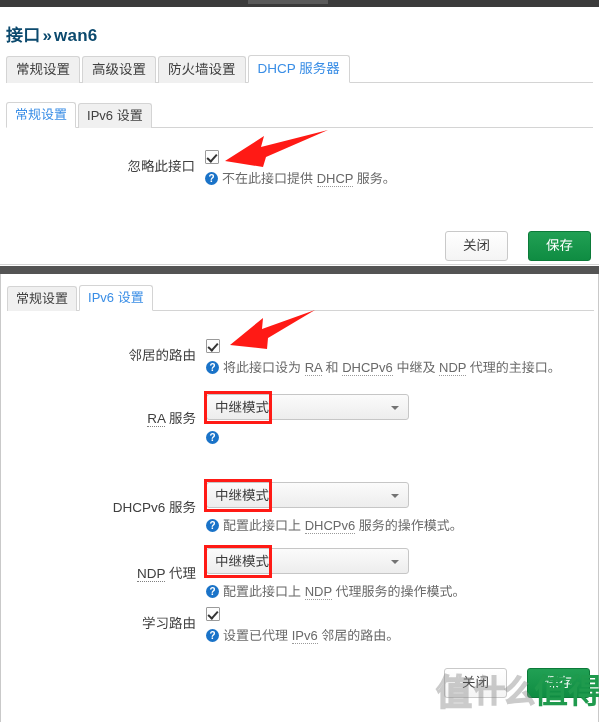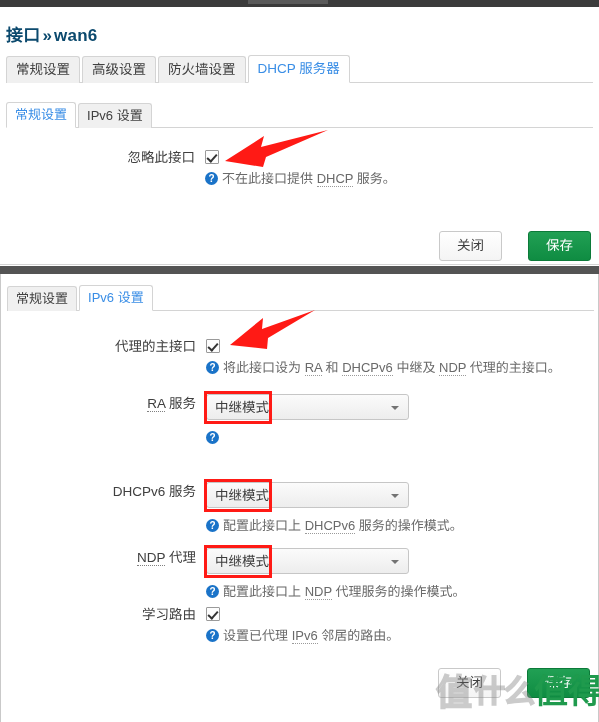--- a/index.html
+++ b/index.html
@@ -115,21 +115,21 @@
 
   
   .form-area {
     position: absolute;
     left: 0;
     width: 599px;
   }
   .row {
     position: relative;
     display: flex;
-    align-items: flex-start;
+    align-items: center;
   }
   .row-label {
     width: 205px;
     text-align: right;
     padding-right: 10px;
     font-size: 13.5px;
     color: #404040;
     box-sizing: border-box;
     line-height: 20px;
     white-space: nowrap;
@@ -236,21 +236,21 @@
     border: 3px solid #ff1a15;
     box-sizing: border-box;
     pointer-events: none;
   }
 
   
   .btnbar {
     position: absolute;
     display: flex;
     justify-content: flex-end;
-    gap: 26px;
+    gap: 20px;
   }
   .btn {
     font-family: "Liberation Sans", sans-serif;
     font-size: 13.5px;
     line-height: 18px;
     padding: 5px 17px;
     border-radius: 3px;
     cursor: pointer;
     white-space: nowrap;
     box-sizing: border-box;
@@ -360,21 +360,21 @@
 
   <div class="panel-b">
 
     <div class="tabbar level2" style="top:10px;">
       <div class="tab">常规设置</div>
       <div class="tab active">IPv6 设置</div>
     </div>
 
     <div class="form-area" style="top:63px;">
       <div class="row">
-        <div class="row-label">代理的主接口</div>
+        <div class="row-label">邻居的路由</div>
         <div class="row-field">
           <span class="cb checked"></span>
           <div class="help">
             <span class="help-icon">?</span>
             <span class="help-text">将此接口设为 <abbr>RA</abbr> 和 <abbr>DHCPv6</abbr> 中继及 <abbr>NDP</abbr> 代理的主接口。</span>
           </div>
         </div>
       </div>
     </div>
 

